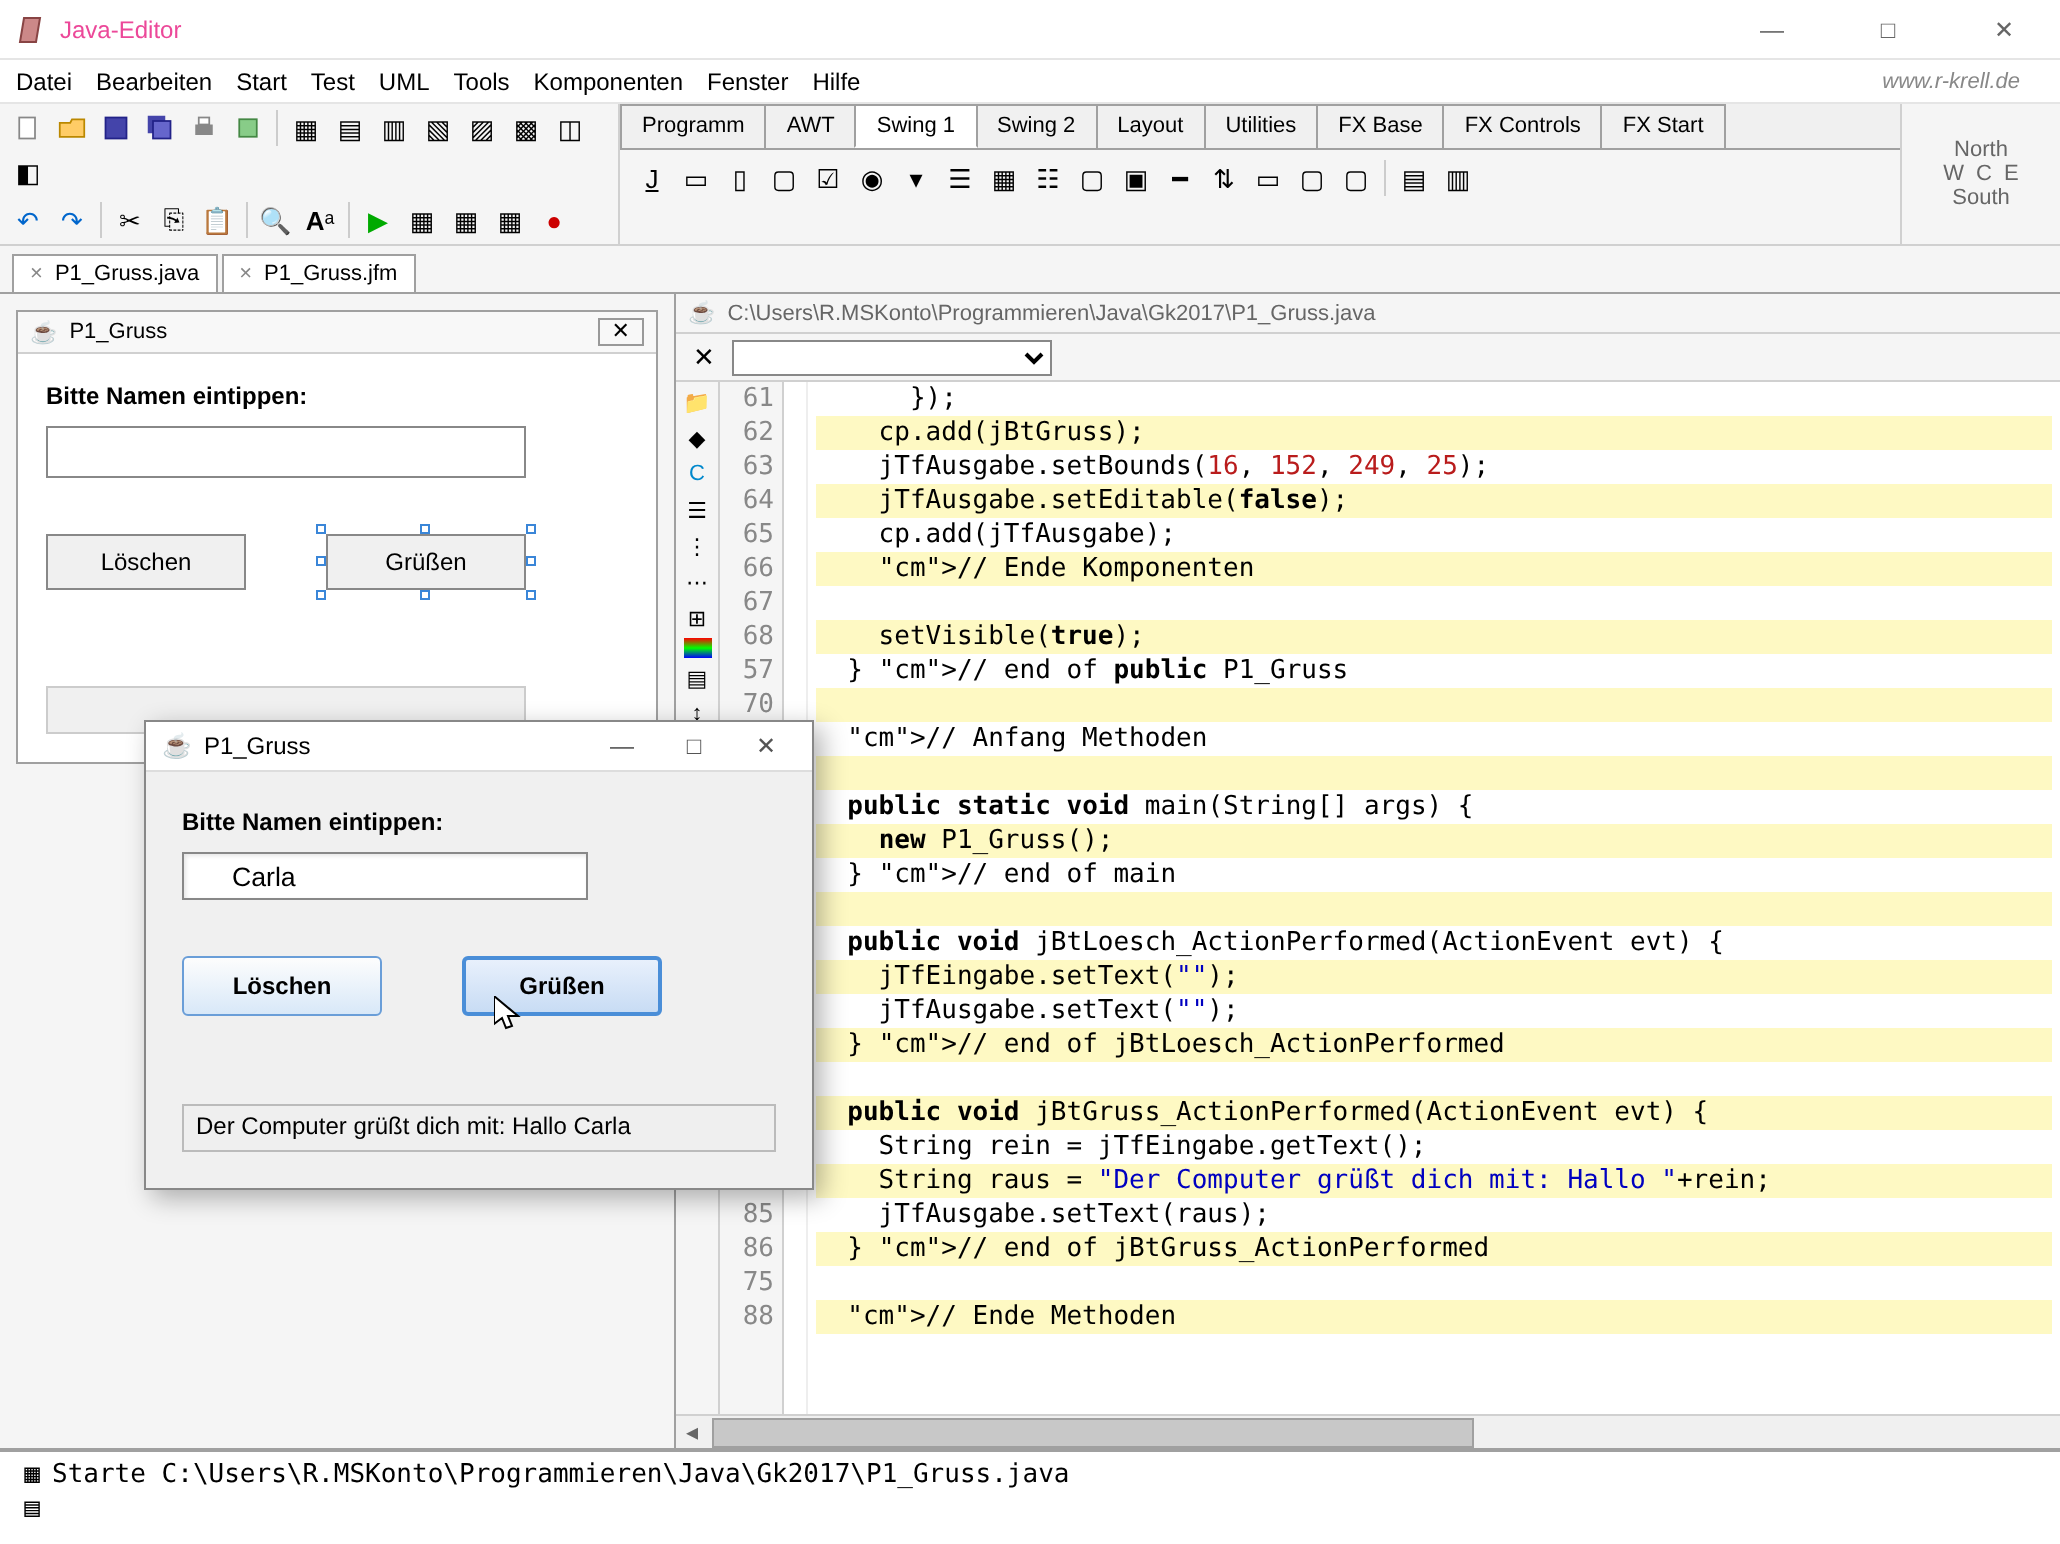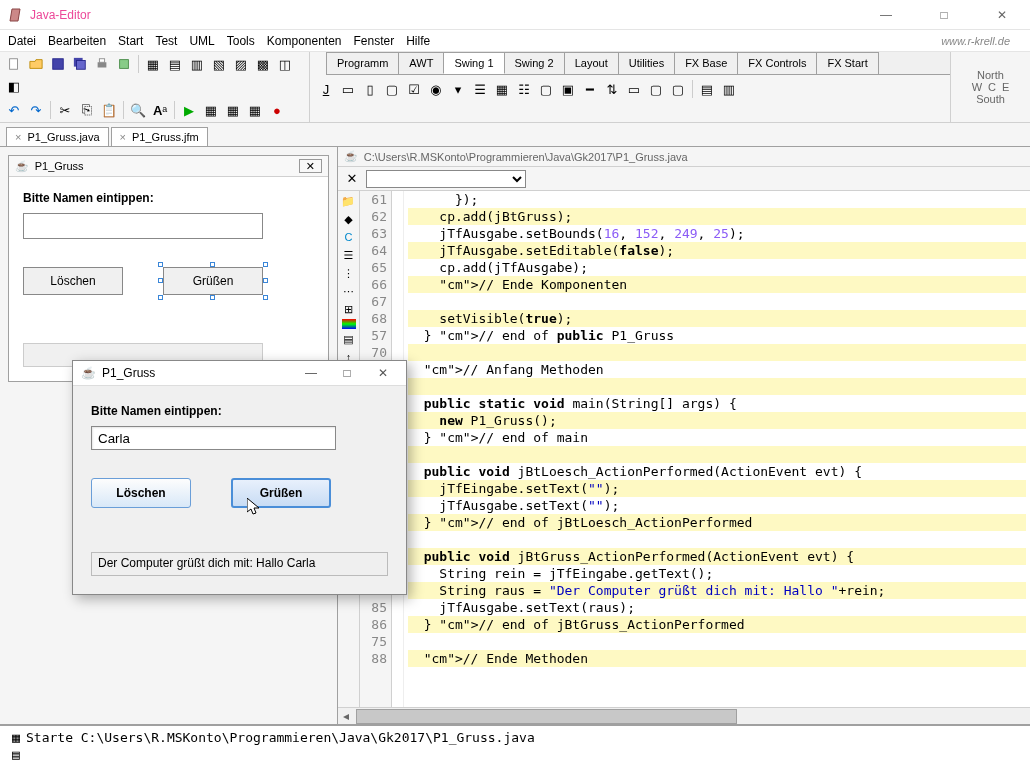--- a/index.html
+++ b/index.html
@@ -21,21 +21,21 @@
 
 .toolbar { border-bottom: 1px solid #d0d0d0; background: #f5f5f5; display: flex; }
 .toolrow { display: flex; align-items: center; padding: 2px 4px; gap: 2px; flex-wrap: wrap; }
 .toolleft { width: 310px; border-right: 1px solid #d0d0d0; }
 .toolright { flex: 1; }
 .tb { width: 20px; height: 20px; display: flex; align-items: center; justify-content: center; cursor: pointer; font-size: 13px; }
 .tb svg { width: 14px; height: 14px; }
 .sep { width: 1px; height: 18px; background: #ccc; margin: 0 2px; }
 
 
-.comptabs { display: flex; border-bottom: 1px solid #a0a0a0; background: #f0f0f0; margin-left: 16px; }
+.comptabs { display: flex; border-bottom: 1px solid #a0a0a0; background: #f0f0f0; }
 .comptab { padding: 4px 10px; border: 1px solid #a0a0a0; border-bottom: none; margin-right: -1px; background: #f0f0f0; cursor: pointer; font-size: 11px; }
 .comptab.active { background: #fff; border-bottom: 1px solid #fff; position: relative; z-index: 1; }
 
 
 .compass { width: 80px; border-left: 1px solid #d0d0d0; display: flex; flex-direction: column; align-items: center; justify-content: center; font-size: 11px; color: #666; padding: 2px; }
 .compass .mid { display: flex; gap: 6px; }
 
 
 .filetabs { height: 24px; display: flex; align-items: flex-end; padding: 2px 6px 0; background: #f5f5f5; border-bottom: 1px solid #a0a0a0; }
 .filetab { border: 1px solid #a0a0a0; border-bottom: none; padding: 3px 8px; margin-right: 2px; background: #fff; display: flex; align-items: center; gap: 4px; font-size: 11px; cursor: pointer; }
@@ -63,42 +63,42 @@
 .h-tm { top: -3px; left: 50%; margin-left: -3px; } .h-bm { bottom: -3px; left: 50%; margin-left: -3px; }
 .h-ml { left: -3px; top: 50%; margin-top: -3px; } .h-mr { right: -3px; top: 50%; margin-top: -3px; }
 
 
 .dialog { position: absolute; left: 72px; top: 360px; width: 335px; background: #f0f0f0; border: 1px solid #888; box-shadow: 4px 4px 12px rgba(0,0,0,0.3); z-index: 10; }
 .dialog-title { background: #fff; border-bottom: 1px solid #ddd; padding: 5px 8px; display: flex; align-items: center; gap: 6px; font-size: 12px; }
 .dialog-title .spacer { flex: 1; }
 .dialog-title .dbtn { width: 30px; text-align: center; cursor: pointer; color: #555; }
 .dialog-body { padding: 18px; }
 .dlg-label { font-weight: bold; font-size: 12px; margin-bottom: 8px; }
-.dlg-input { width: 245px; height: 24px; border: 1px solid #888; background: #fff; padding: 2px 6px; box-shadow: inset 1px 1px 2px rgba(0,0,0,0.1); }
+.dlg-input { width: 203px; height: 24px; border: 1px solid #888; background: #fff; padding: 2px 24px; box-shadow: inset 1px 1px 2px rgba(0,0,0,0.1); }
 .dlg-btnrow { display: flex; gap: 40px; margin-top: 28px; }
 .dlg-btn { width: 100px; height: 30px; background: linear-gradient(#fdfdfd,#d8e8f8); border: 1px solid #6a9ed8; border-radius: 3px; display: flex; align-items: center; justify-content: center; cursor: pointer; font-weight: bold; font-size: 12px; }
 .dlg-btn.active { border: 2px solid #4a8ed8; background: linear-gradient(#e8f0fc,#c8dcf4); }
 .dlg-out { margin-top: 44px; width: 100%; height: 24px; border: 1px solid #bbb; background: #efefef; padding: 3px 6px; font-size: 12px; }
 .cursor-arrow { position: absolute; left: 247px; top: 498px; z-index: 20; pointer-events: none; }
 
 
 .editor-title { background: #f5f5f5; border-bottom: 1px solid #d0d0d0; padding: 3px 6px; display: flex; align-items: center; gap: 6px; font-size: 11px; color: #666; }
 .editor-body { flex: 1; display: flex; overflow: hidden; }
 .editor-head { height: 24px; background: #f5f5f5; border-bottom: 1px solid #d0d0d0; display: flex; align-items: center; padding: 0 4px; gap: 4px; }
 .editor-head .combo { width: 160px; height: 18px; border: 1px solid #888; background: #fff; }
 .ed-vtoolbar { width: 22px; background: #f5f5f5; border-right: 1px solid #d0d0d0; display: flex; flex-direction: column; gap: 2px; padding: 2px; align-items: center; }
 .ed-vt { width: 16px; height: 16px; cursor: pointer; display: flex; align-items: center; justify-content: center; font-size: 11px; }
 .gutter { width: 32px; background: #f5f5f5; border-right: 1px solid #d0d0d0; font-family: Consolas, monospace; font-size: 13px; text-align: right; padding: 0 4px; color: #888; line-height: 17px; }
 .fold { width: 12px; background: #fff; border-right: 1px solid #eee; }
 .code { flex: 1; font-family: Consolas, monospace; font-size: 13px; line-height: 17px; padding: 0 4px; white-space: pre; overflow: hidden; position: relative; }
 .code .line { height: 17px; }
 .hl-even { background: #fef9c3; }
 .kw { color: #000; font-weight: bold; }
 .str { color: #0000c0; }
-.num { color: #8b5cf6; text-align: center; }
+.num { color: #b91c1c; text-align: center; }
 
 
 .console { height: 44px; border-top: 2px solid #a0a0a0; background: #fff; font-family: Consolas, monospace; font-size: 13px; padding: 4px 6px; display: flex; }
 .console .body { flex: 1; }
 .console .vtb { width: 20px; display: flex; flex-direction: column; gap: 2px; align-items: center; }
 
 
 .hscroll { height: 17px; background: #f0f0f0; border-top: 1px solid #d0d0d0; display: flex; align-items: center; }
 .hscroll .thumb { height: 15px; background: #c8c8c8; border: 1px solid #a0a0a0; }
 </style>

